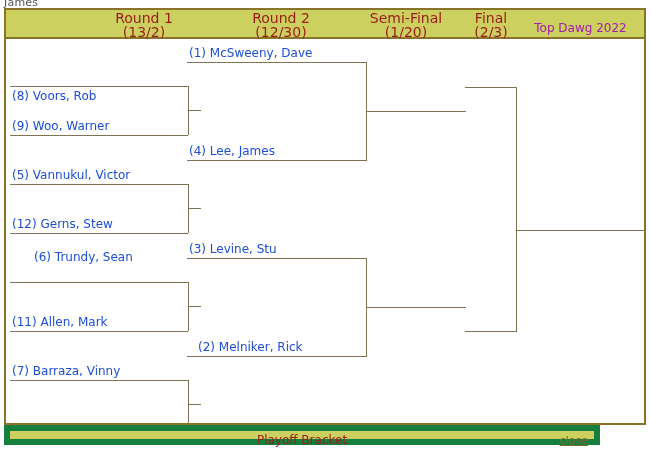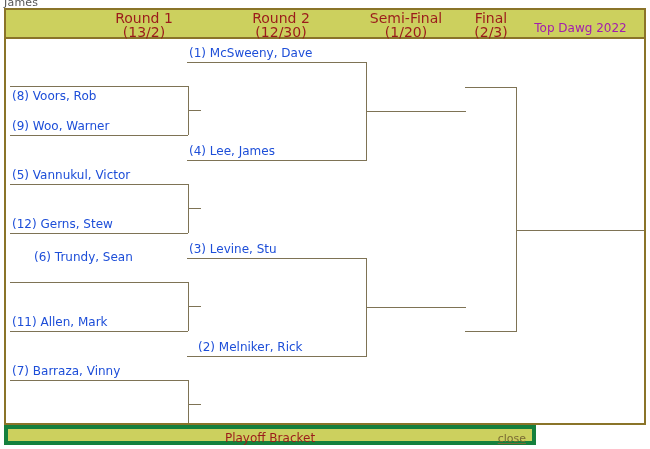--- a/index.html
+++ b/index.html
@@ -29,22 +29,22 @@
   .inner{position:absolute;left:0;top:0;width:638px;height:384px;}
 
   .name{position:absolute;font-size:12px;color:#1d4ed8;white-space:nowrap;
       line-height:14px;}
 
   
   .h{position:absolute;height:0;border-top:1px solid #7e7355;}
   .v{position:absolute;width:0;border-left:1px solid #7e7355;}
 
   
-  .footer{position:absolute;left:4px;top:425px;width:532px;height:20px;
-      background:#ccd05e;border:4px solid #15803d;box-sizing:border-box;
+  .footer{position:absolute;left:4px;top:425px;width:596px;height:20px;
+      background:#ccd05e;border:6px solid #15803d;box-sizing:border-box;
       z-index:3;}
   .footer-title{position:absolute;left:0;right:0;top:2px;text-align:center;
       color:#9b1b1b;font-size:12px;}
   .footer-close{position:absolute;right:6px;top:3px;color:#7a6a34;
       font-size:11px;text-decoration:underline;cursor:pointer;}
 </style>
 </head>
 <body>
 
 <div id="app">

